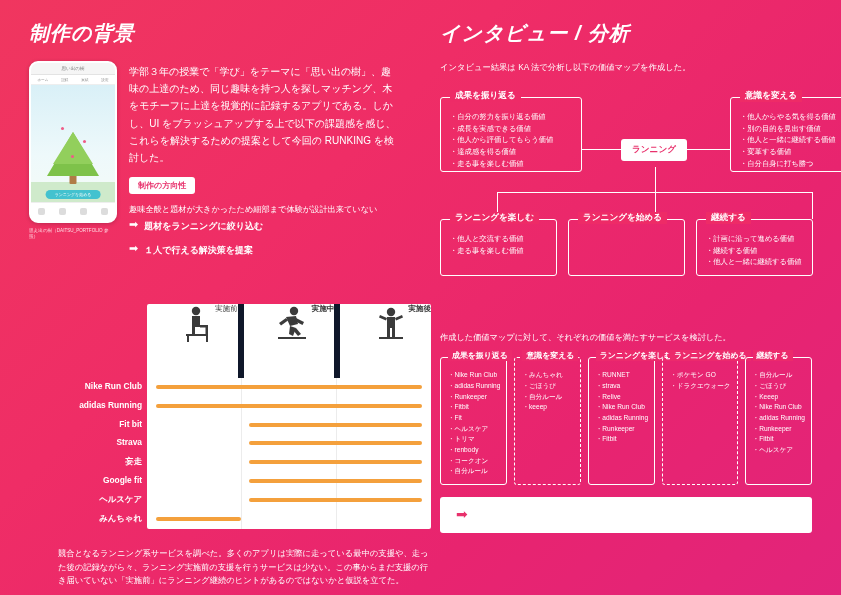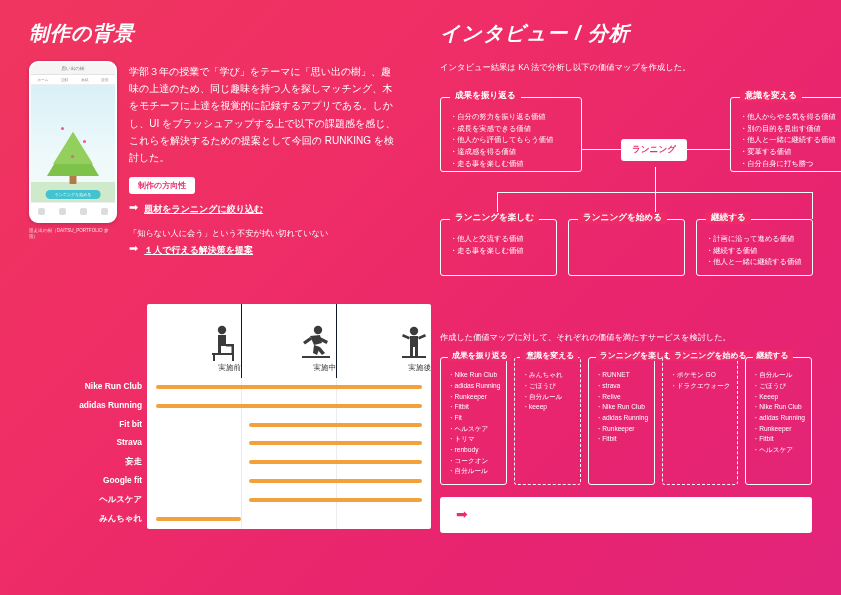--- a/index.html
+++ b/index.html
@@ -59,31 +59,31 @@
 
   .right-of-phone{flex:1;padding-top:2px;}
   .lead{font-size:10px;line-height:1.72;}
   .tag{
     display:inline-block;background:#ffffff;color:#e8316c;font-size:8px;font-weight:bold;
     padding:3px 9px;border-radius:3px;margin:11px 0 9px 0;
   }
   .pt{font-size:8.2px;line-height:1.6;margin:0 0 4px 0;}
   .arrow-line{display:flex;align-items:flex-start;gap:6px;margin:0 0 11px 0;}
   .arrow{color:#ffffff;font-size:11px;line-height:1;margin-top:-1px;}
-  .arrow-txt{font-size:9px;font-weight:bold;line-height:1.45;text-decoration:underline;}
+  .arrow-txt{font-size:9px;font-weight:bold;line-height:1.45;}
 
   
   #comp-title{position:absolute;left:29px;top:287px;}
   #comp-desc{position:absolute;left:29px;top:527px;width:374px;}
   .comp-table{
     position:absolute;left:118px;top:284px;width:284px;height:225px;background:#ffffff;border-radius:2px;
   }
   .comp-head{display:flex;height:74px;}
-  .comp-col{flex:1;position:relative;display:flex;flex-direction:column;align-items:flex-end;justify-content:flex-end;padding-bottom:5px;}
-  .comp-col + .comp-col{border-left:1px solid #0f172a;}
+  .comp-col{flex:1;position:relative;display:flex;flex-direction:row;align-items:flex-start;justify-content:flex-end;padding-bottom:5px;}
+  .comp-col + .comp-col{border-left:6px solid #0f172a;font-weight:bold;}
   .comp-col-label{font-size:7.6px;color:#3b3b3b;}
   .grid-cols{position:absolute;inset:0;display:flex;pointer-events:none;}
   .grid-cols div{flex:1;}
   .grid-cols div + div{border-left:1px solid #ececec;}
   .rows{position:absolute;left:0;right:0;top:74px;bottom:0;}
   .row{height:18.8px;position:relative;}
   .bar{position:absolute;height:4px;border-radius:2px;background:#f4a03c;top:7px;}
   .comp-names{position:absolute;left:29px;top:357px;width:84px;text-align:right;}
   .comp-names div{height:18.8px;line-height:18.8px;font-size:8.4px;font-weight:bold;color:#ffffff;}
 
@@ -167,26 +167,26 @@
             <div class="foot-i"></div>
           </div>
         </div>
         <div class="phone-cap">思え出の樹（DAITSU_PORTFOLIO 参照）</div>
       </div>
 
       <div class="right-of-phone">
         <div class="lead">学部３年の授業で「学び」をテーマに「思い出の樹」、趣味の上達のため、同じ趣味を持つ人を探しマッチング、木をモチーフに上達を視覚的に記録するアプリである。しかし、UI をブラッシュアップする上で以下の課題感を感じ、これらを解決するための提案として今回の RUNKING を検討した。</div>
         <div class="tag">制作の方向性</div>
 
+        <div class="pt">趣味全般と題材が大きかったため細部まで体験が設計出来ていない</div>
         <div class="arrow-line">
           <span class="arrow">➡</span>
           <span class="arrow-txt">題材をランニングに絞り込む</span>
         </div>
 
-        <div class="pt">「知らない人に会う」という不安が拭い切れていない</div>
         <div class="arrow-line">
           <span class="arrow">➡</span>
           <span class="arrow-txt">１人で行える解決策を提案</span>
         </div>
       </div>
     </div>
 
 
     <div class="comp-table">
       <div class="comp-head">
@@ -266,20 +266,21 @@
       <div>Nike Run Club</div>
       <div>adidas Running</div>
       <div>Fit bit</div>
       <div>Strava</div>
       <div>妄走</div>
       <div>Google fit</div>
       <div>ヘルスケア</div>
       <div>みんちゃれ</div>
     </div>
 
+    <div class="body-text" id="comp-desc">競合となるランニング系サービスを調べた。多くのアプリは実際に走っている最中の支援や、走った後の記録ながら々、ランニング実施前の支援を行うサービスは少ない。この事からまだ支援の行き届いていない「実施前」にランニング継続のヒントがあるのではないかと仮説を立てた。</div>
   </div>
 
   <div id="right">
     <h2 class="sec-title">インタビュー / 分析</h2>
 
     <div id="iv-desc">
       <div class="body-text">インタビュー結果は KA 法で分析し以下の価値マップを作成した。</div>
     </div>
 
     <div class="map">

